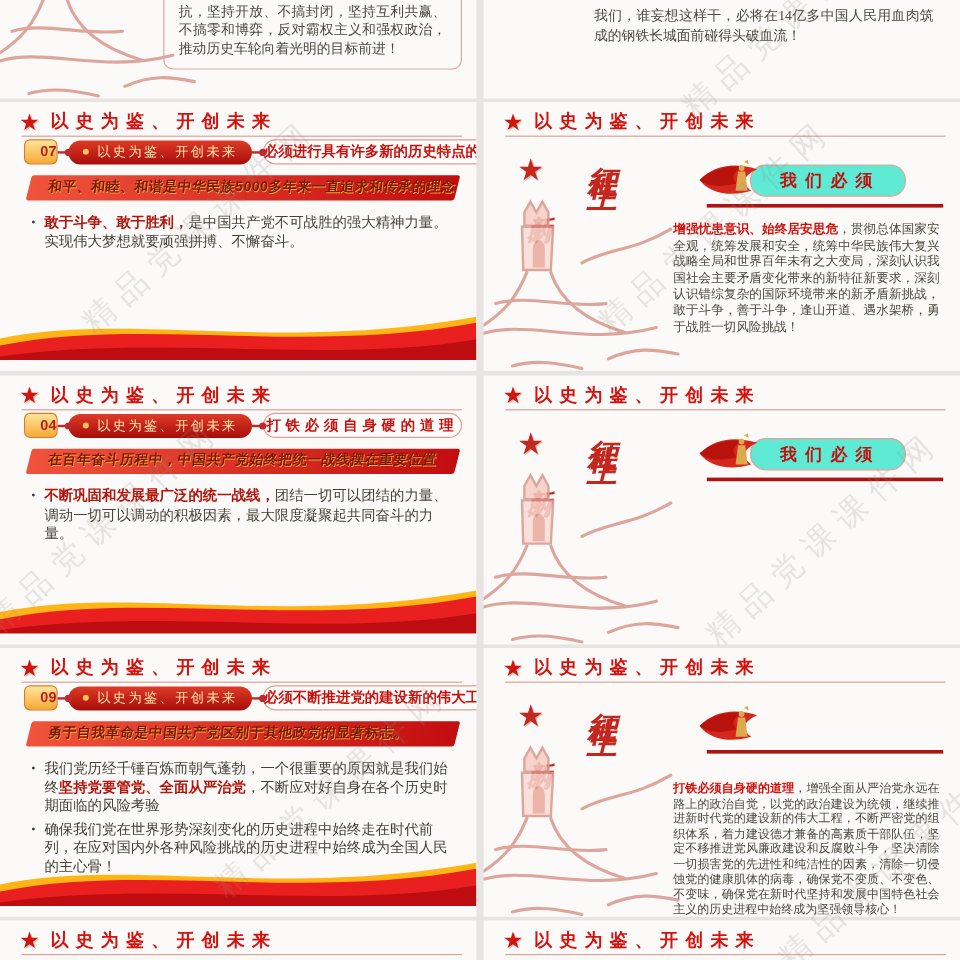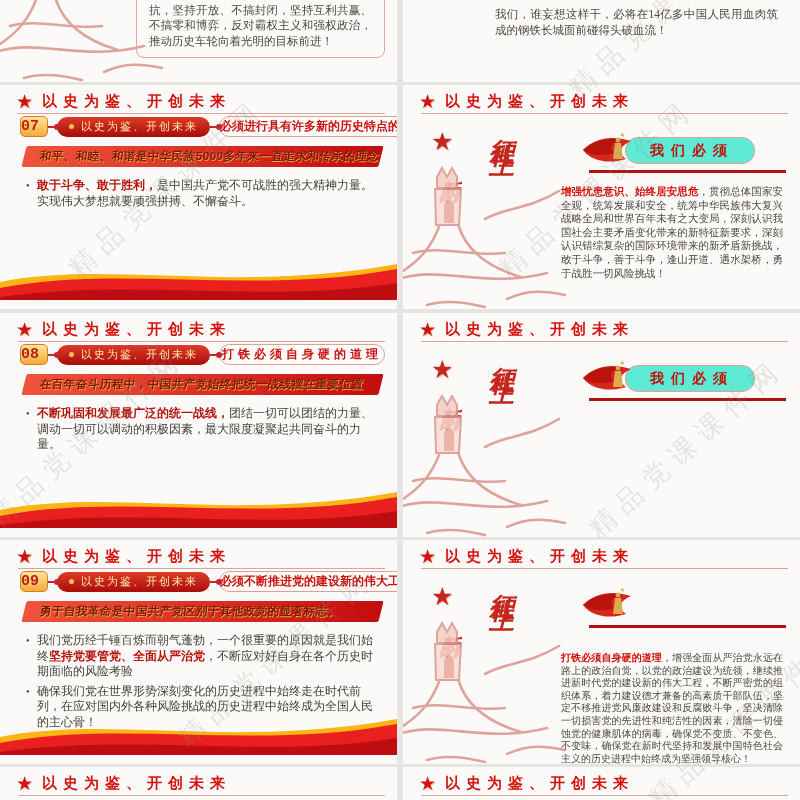--- a/index.html
+++ b/index.html
@@ -8,21 +8,21 @@
   .slide{position:absolute;width:397px;height:224px;background:#fbfaf8;overflow:hidden;}
 
   
   .sl-header{position:absolute;left:16px;top:3px;right:12px;height:26px;}
   .sl-header .star{position:absolute;left:0;top:2px;font-size:19px;color:#d0140f;text-shadow:1px 1px 0 #f2b8a7;font-style:normal;}
   .sl-header .title{position:absolute;left:26px;top:4px;font-size:15px;font-weight:bold;color:#d3130e;letter-spacing:6px;white-space:nowrap;}
   .sl-header .rule{position:absolute;left:2px;right:0;top:25px;height:1px;background:#d9a49b;}
 
   
   .badge-row{position:absolute;left:20px;top:31px;right:12px;display:flex;align-items:center;}
-  .num{flex:0 0 auto;width:26px;height:19px;line-height:19px;text-align:left;background:linear-gradient(#ffe49a,#f5ab38);border:1px solid #da7c20;border-radius:5px;color:#b9201b;font-weight:bold;font-size:15px;font-family:Liberation Mono, monospace;}
+  .num{flex:0 0 auto;width:26px;height:19px;line-height:19px;text-align:right;background:linear-gradient(#ffe49a,#f5ab38);border:1px solid #da7c20;border-radius:5px;color:#b9201b;font-weight:bold;font-size:12px;font-family:Liberation Sans, sans-serif;}
   .conn{flex:0 0 auto;width:9px;height:2px;background:#c1272d;position:relative;}
   .conn::after{content:"";position:absolute;right:-3px;top:-2px;width:6px;height:6px;border-radius:50%;background:#c1272d;}
   .tag-pill{flex:0 0 auto;display:flex;align-items:center;background:linear-gradient(#dd3c27,#a90c0a);border-radius:11px;height:20px;padding:0 12px;color:#ffe5ae;font-size:11px;letter-spacing:2px;white-space:nowrap;}
   .tag-pill .dot{width:5px;height:5px;border-radius:50%;background:#f7c35a;margin-right:7px;}
   .sub-pill{flex:1 1 auto;border:1px solid #e39c92;background:#fffdfb;border-radius:11px;height:19px;line-height:19px;text-align:center;color:#c9110d;font-weight:bold;font-size:12px;white-space:nowrap;}
   .sub-pill.wide{letter-spacing:4px;}
   .banner{position:absolute;left:24px;top:61px;right:16px;height:21px;transform:skewX(-14deg);background:linear-gradient(100deg,#f0543c,#c20d0e);border-radius:2px;}
   .banner-text{display:block;transform:skewX(8deg);line-height:21px;padding-left:16px;font-size:11.5px;font-weight:bold;color:#7e1606;letter-spacing:0.5px;white-space:nowrap;text-shadow:0.6px 0.6px 0 #f2a944;}
   .bullets{position:absolute;left:26px;right:16px;top:93px;font-size:12px;line-height:15.5px;color:#46423a;font-family:"Liberation Serif",serif;}
   .bullet{position:relative;padding-left:11px;margin-bottom:4px;}
@@ -153,21 +153,21 @@
     <div class="body2"><span class="em">增强忧患意识、始终居安思危</span><span>，贯彻总体国家安全观，统筹发展和安全，统筹中华民族伟大复兴战略全局和世界百年未有之大变局，深刻认识我国社会主要矛盾变化带来的新特征新要求，深刻认识错综复杂的国际环境带来的新矛盾新挑战，敢于斗争，善于斗争，逢山开道、遇水架桥，勇于战胜一切风险挑战！</span></div>
   </section>
 
   <section class="slide" style="left:0;top:313px;">
     <div class="sl-header">
       <span class="star">★</span>
       <span class="title">以史为鉴、开创未来</span>
       <div class="rule"></div>
     </div>
     <div class="badge-row">
-      <span class="num">08</span>
+      <span class="num">04</span>
       <span class="conn"></span>
       <span class="tag-pill">
           <i class="dot"></i>
           <span>以史为鉴、开创未来</span>
         </span>
       <span class="conn"></span>
       <span class="sub-pill wide">打铁必须自身硬的道理</span>
     </div>
     <div class="banner">
       <span class="banner-text">在百年奋斗历程中，中国共产党始终把统一战线摆在重要位置</span>

